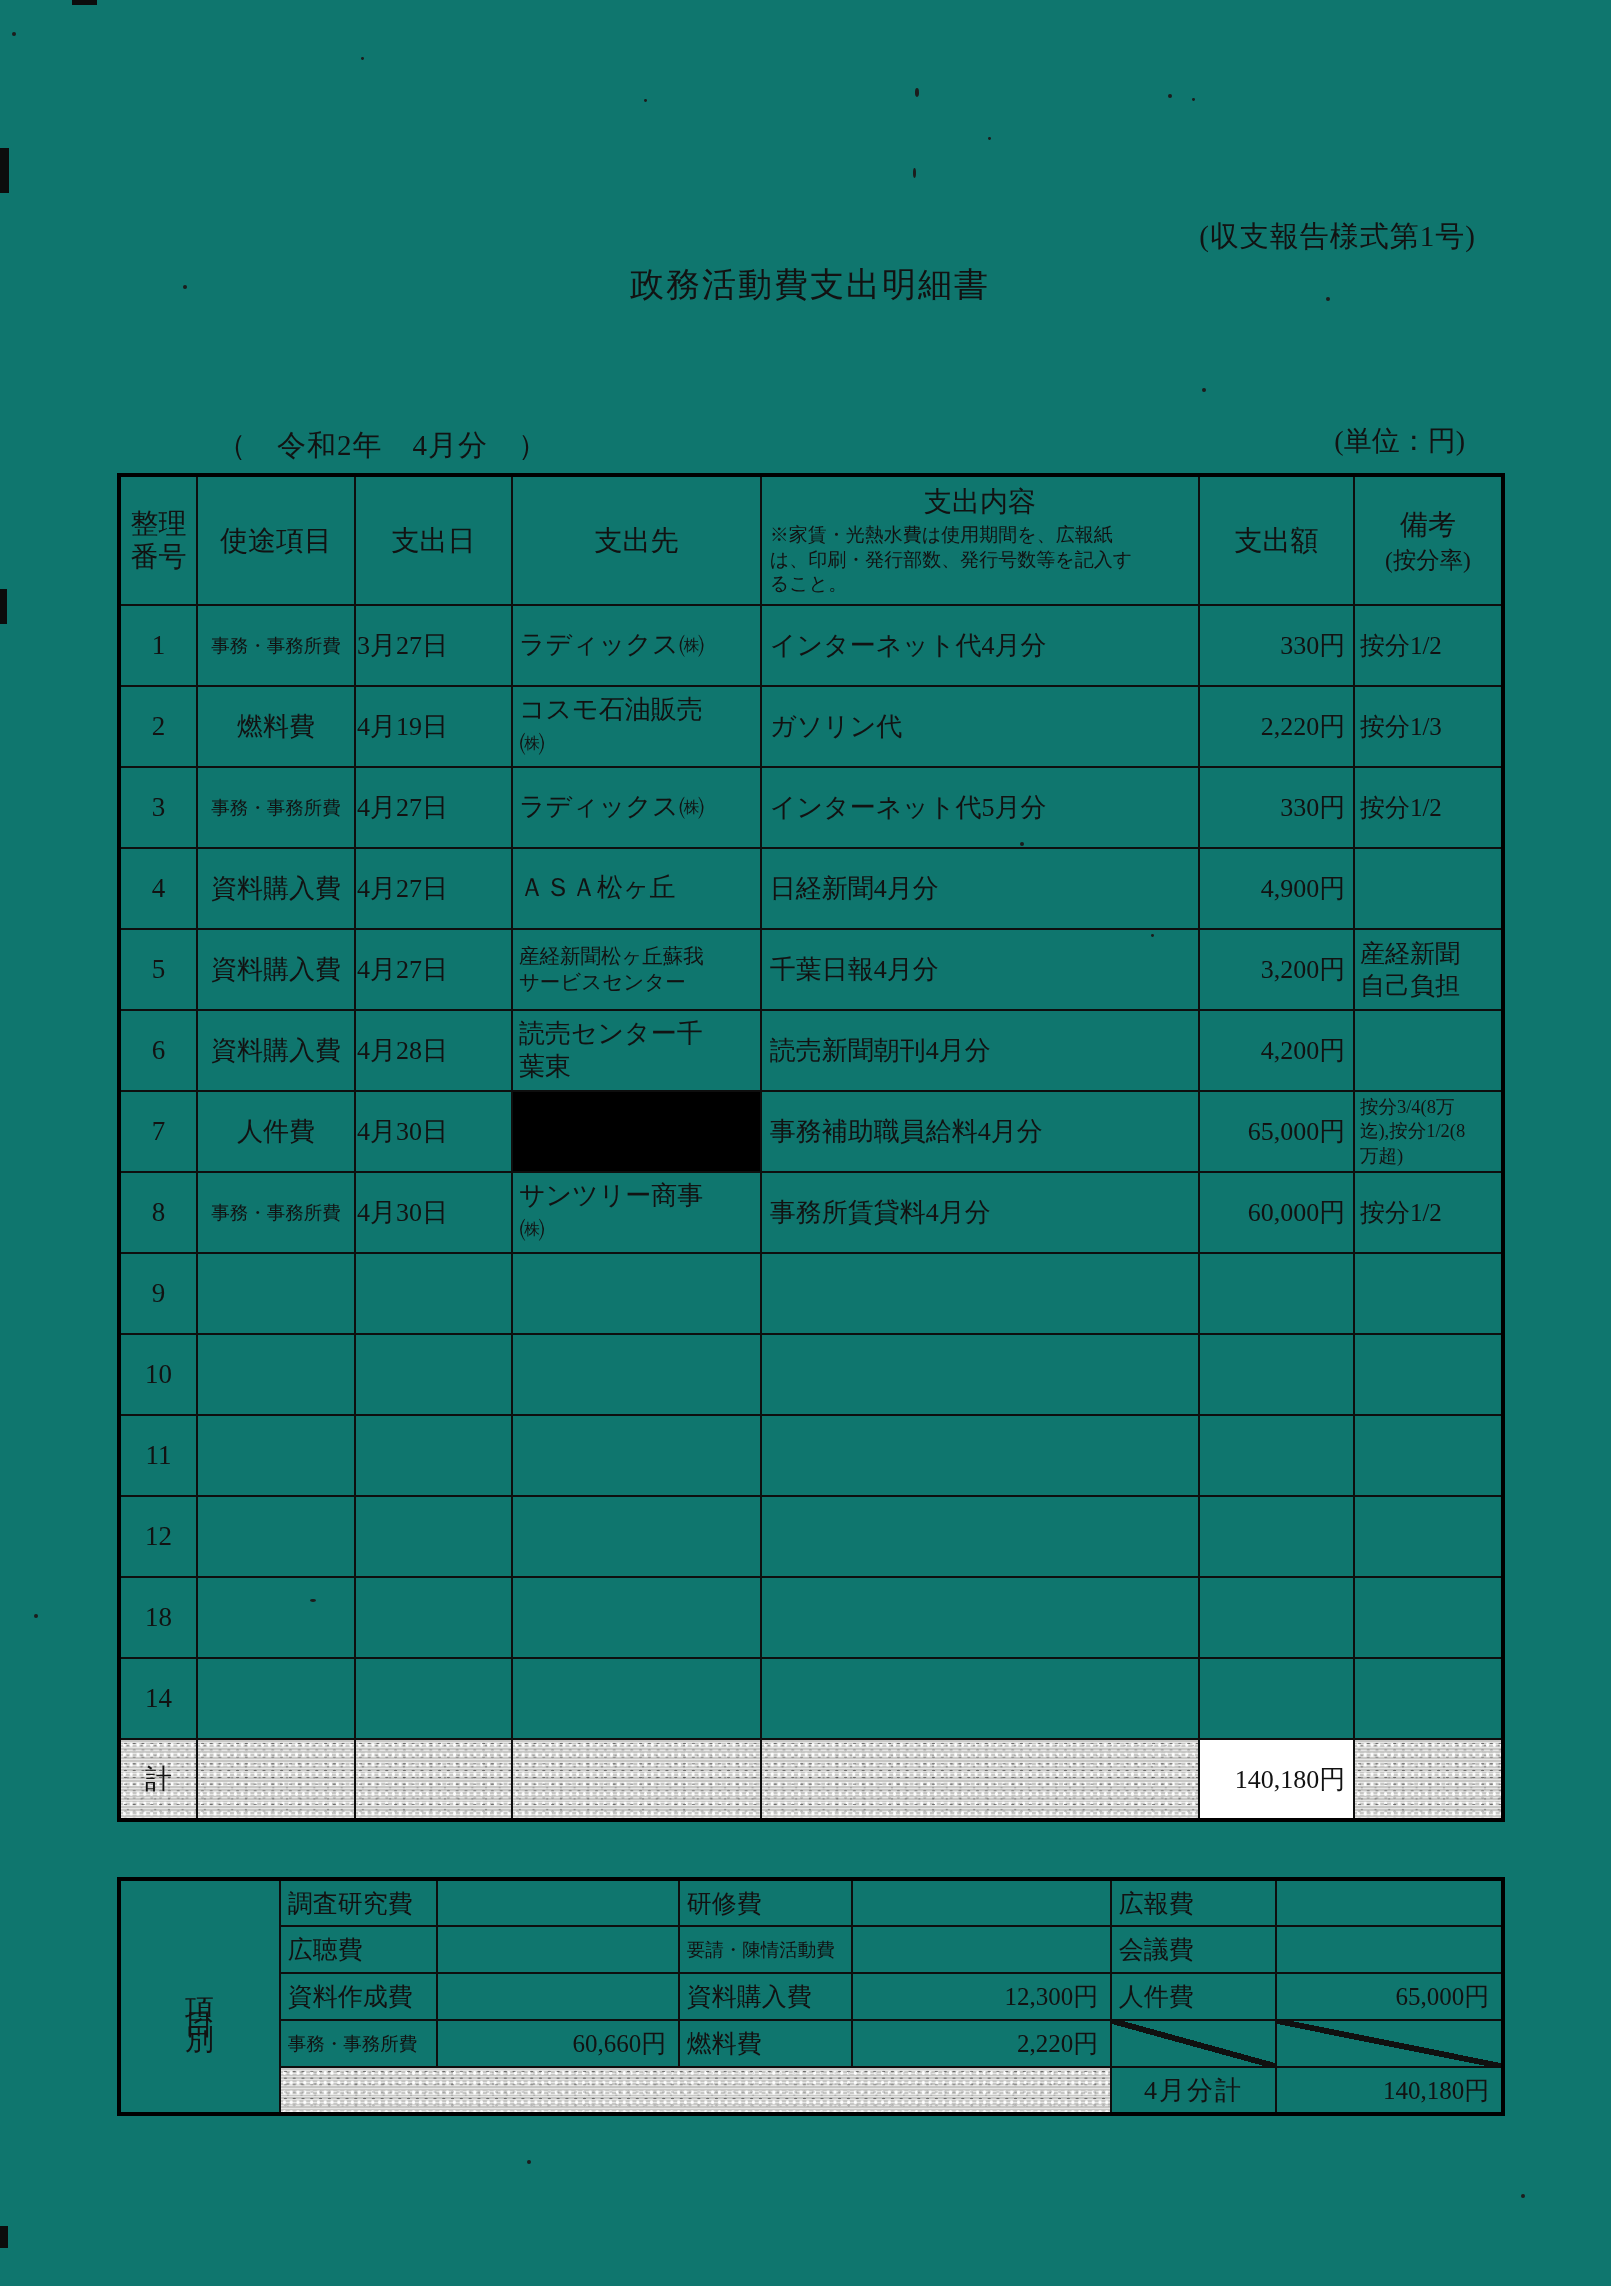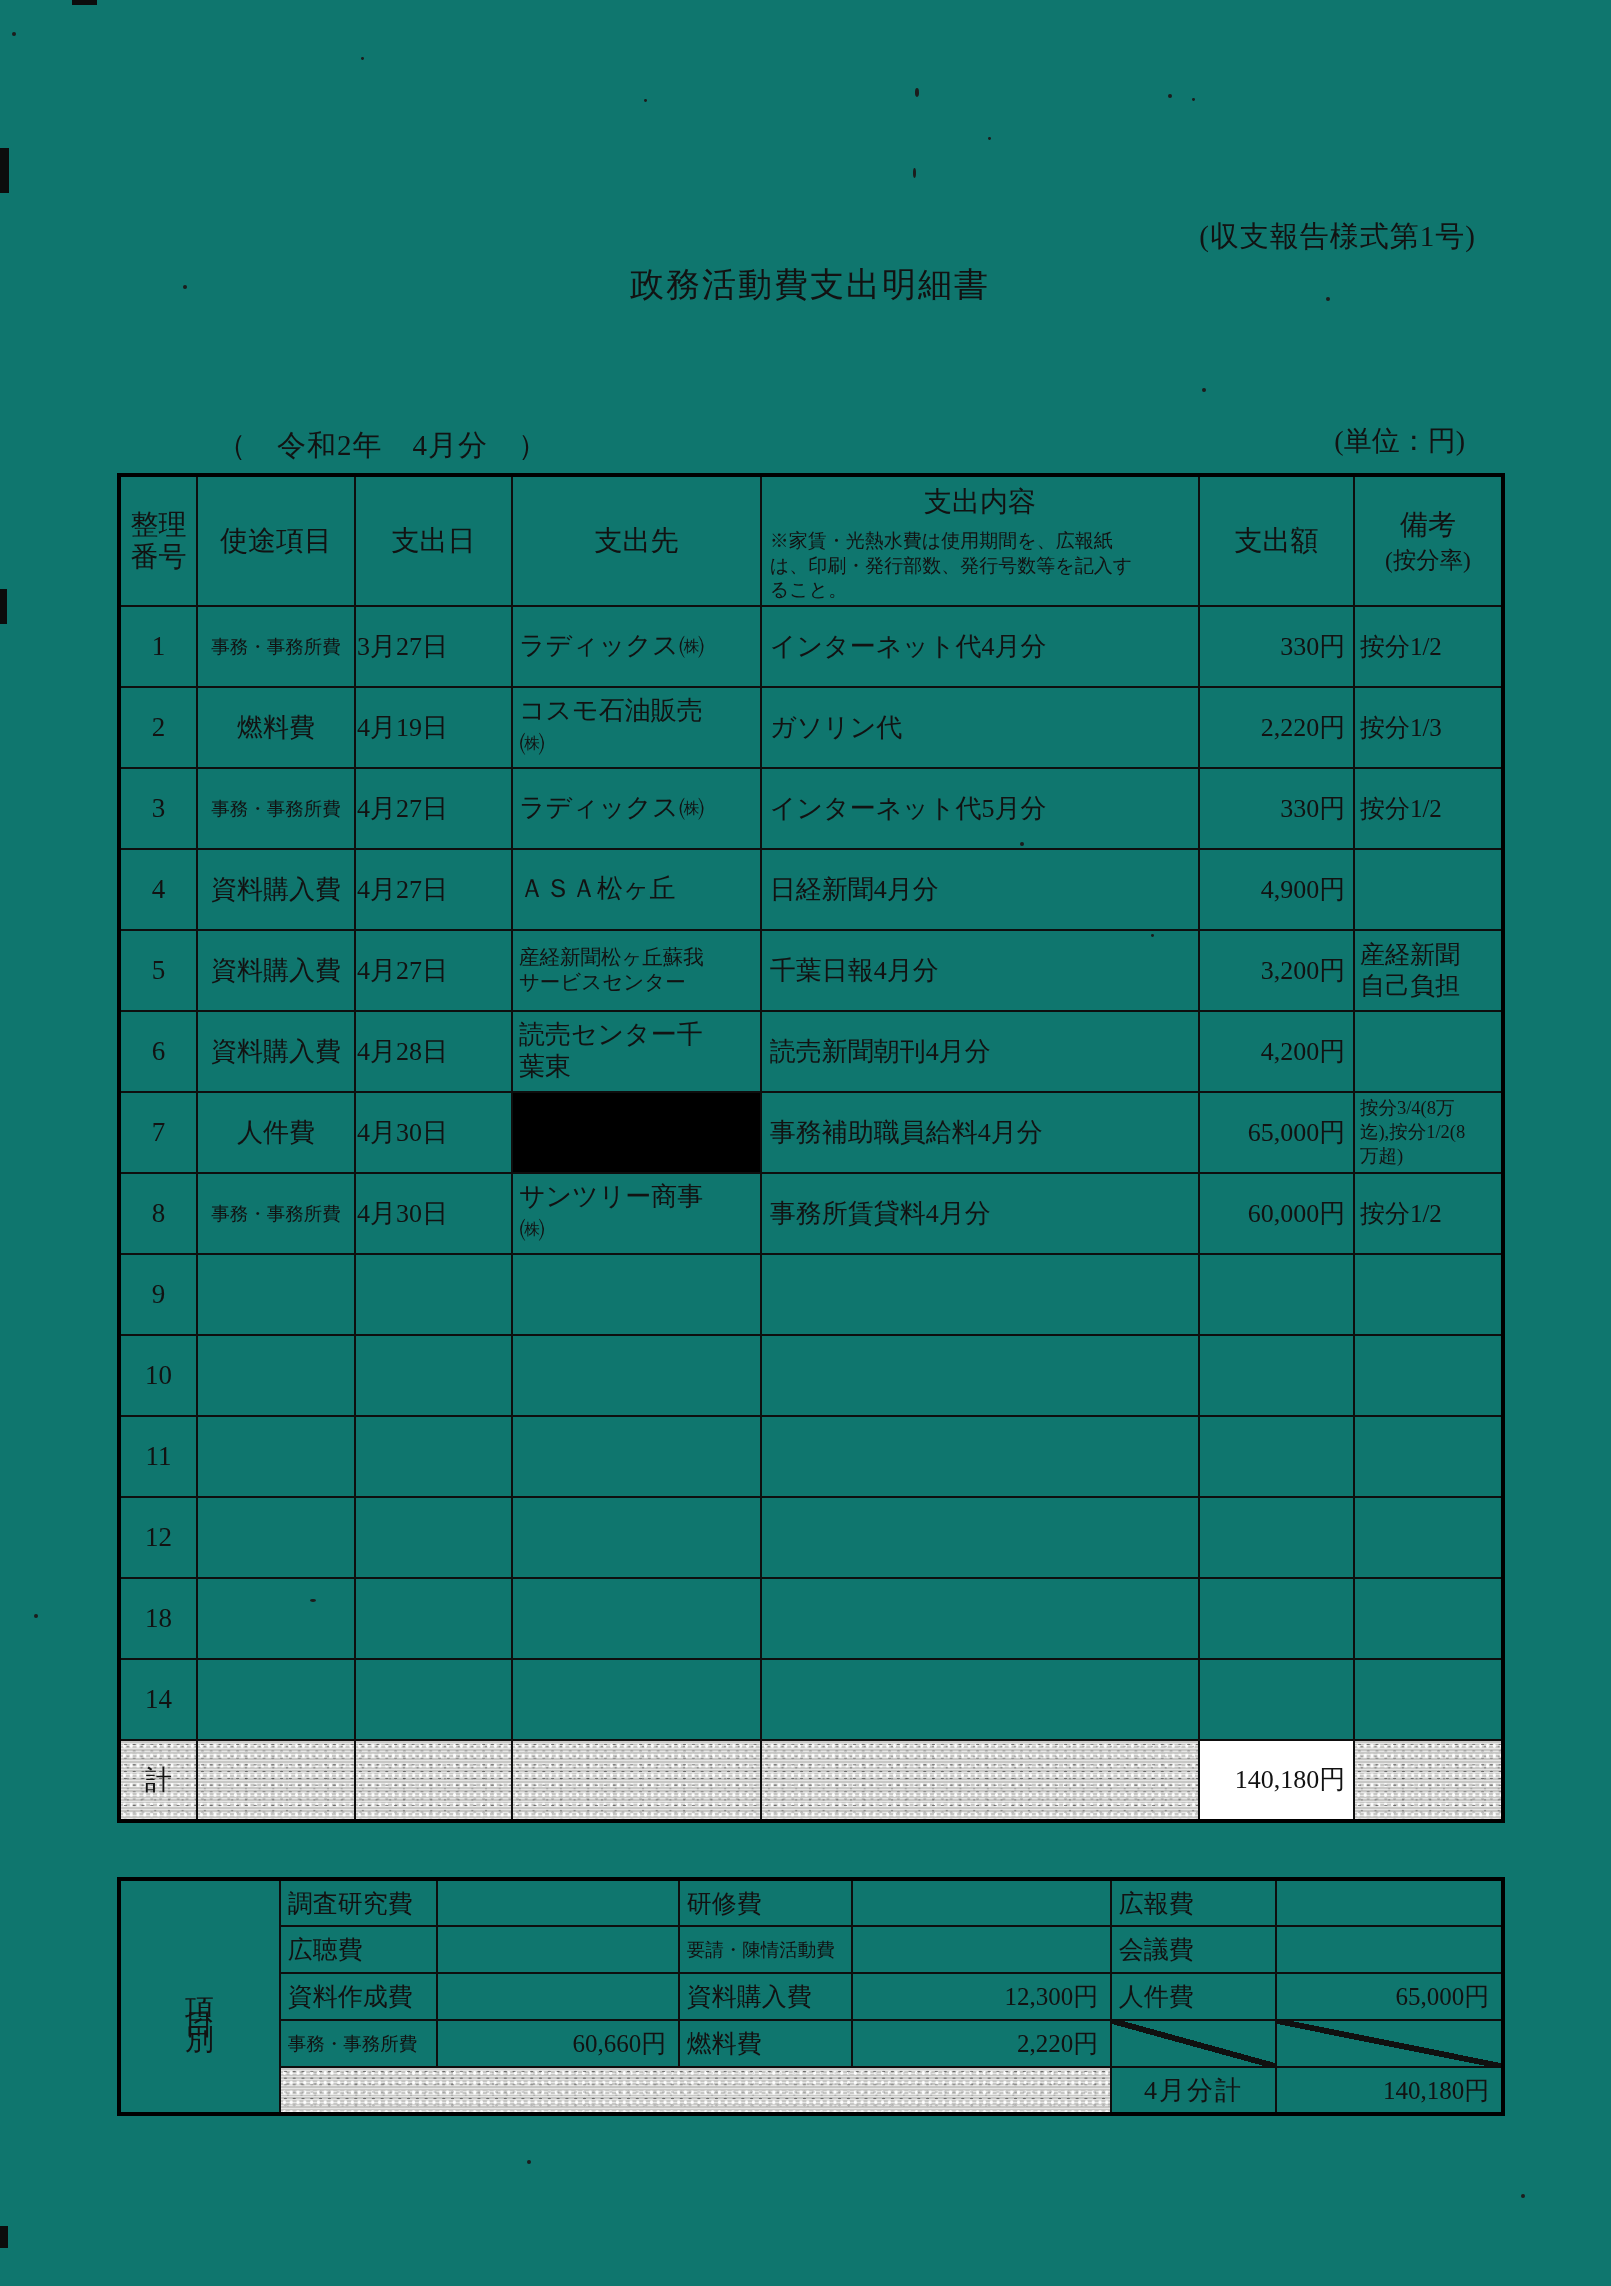--- a/index.html
+++ b/index.html
@@ -24,21 +24,21 @@
   td,th{font-weight:normal;vertical-align:middle;overflow:hidden;}
 
   .main-table{position:absolute;left:117px;top:473px;width:1384px;border:4.9px solid #000;}
   .main-table th,.main-table td{border:2.4px solid #0e0e0e;}
   .main-table tr.hrow{height:130px;}
   .main-table tr.drow{height:81px;}
   .h{font-size:28px;text-align:center;}
   .h .two-line{white-space:pre-line;line-height:1.15;}
   .h-content{padding:3.9px 7.8px 2px 7.8px;text-align:left;vertical-align:top;}
   .h-content .ct{font-size:28px;text-align:center;margin-top:2px;}
-  .h-content .cn{font-size:19px;white-space:pre-line;line-height:1.3;margin-top:8px;}
+  .h-content .cn{font-size:19px;white-space:pre-line;line-height:1.3;margin-top:2px;}
   .h-remarks .l2{font-size:23.4px;}
 
   td.no{text-align:center;font-size:27px;}
   td.item{text-align:center;font-size:26px;padding:0 2px;}
   td.item.small{font-size:18.5px;}
   td.date{font-size:26px;}
   td.payee{font-size:26px;padding:2px 3.9px 2px 5.9px;white-space:pre-line;line-height:1.25;text-align:left;}
   td.payee.small{font-size:20.5px;}
   td.content{font-size:26px;padding:2px 3.9px 2px 7.8px;text-align:left;}
   td.amount{font-size:26px;text-align:right;padding:2px 7.8px 2px 2px;}

